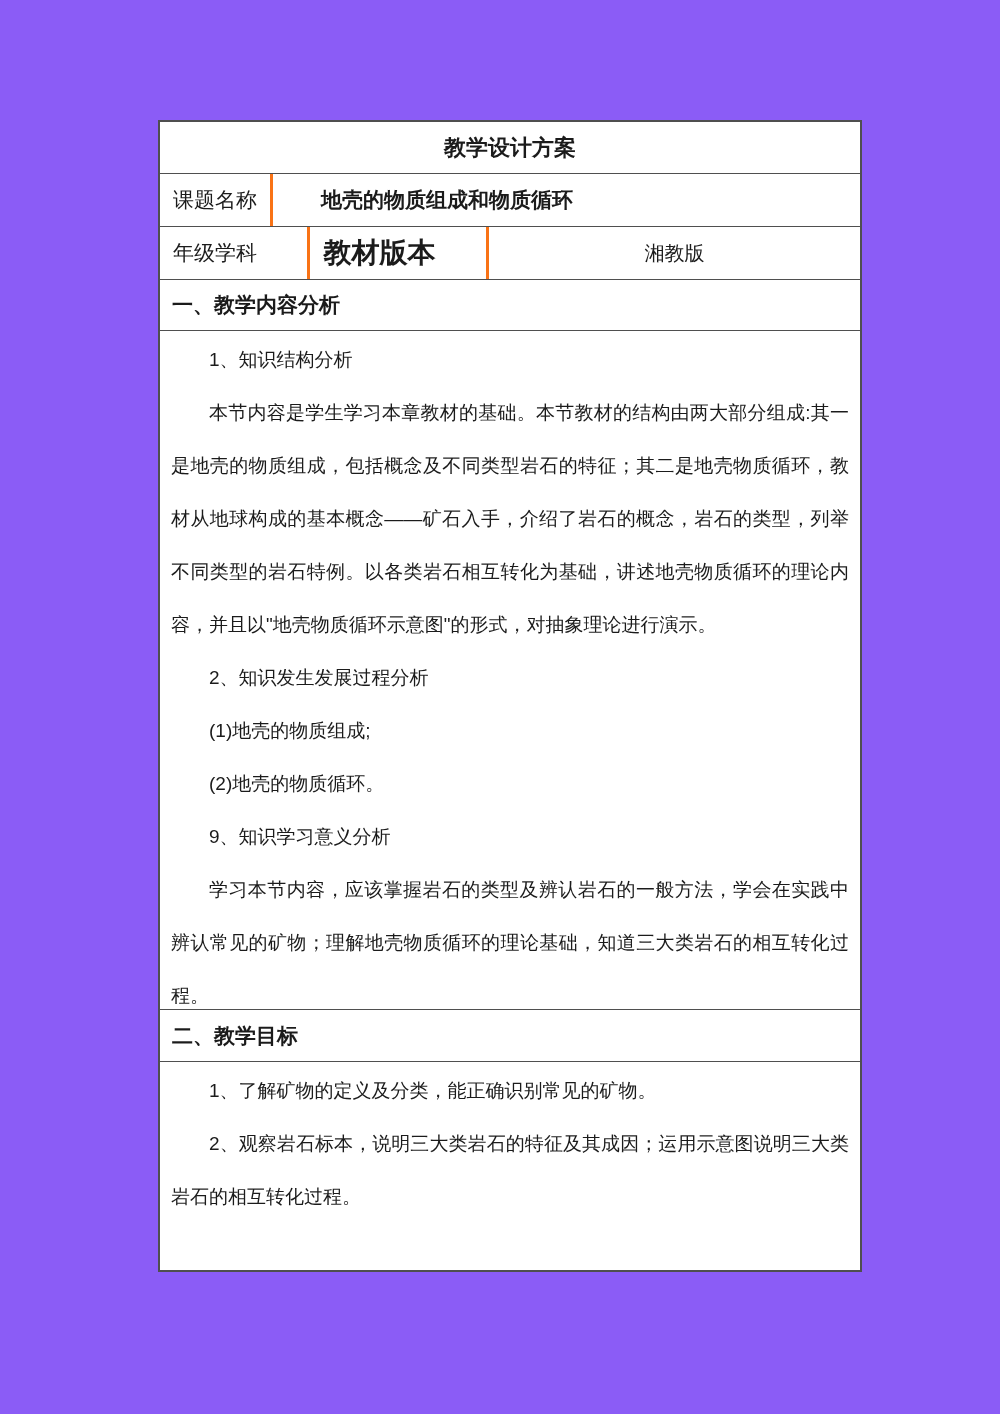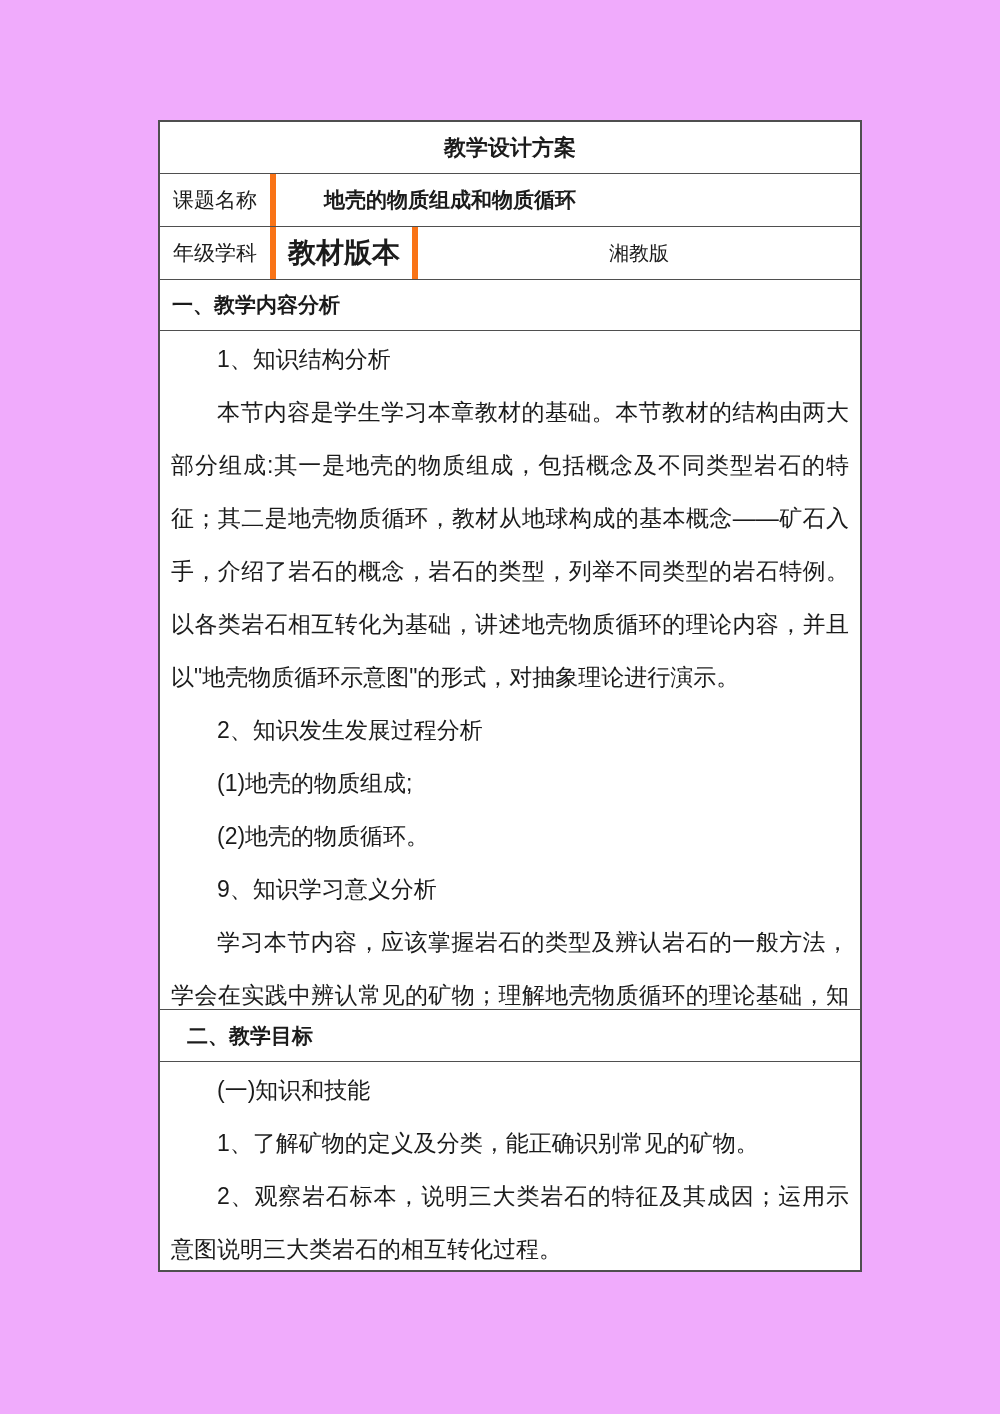--- a/index.html
+++ b/index.html
@@ -1,51 +1,51 @@
 <!DOCTYPE html>
 <html><head>
 <meta charset="utf-8">
 <style>
   html,body{margin:0;padding:0;}
   body{
     width:1000px;height:1414px;background:#ffffff;
     font-family:"Liberation Sans","DejaVu Sans",sans-serif;
     color:#1b1b1b;
   }
-  .sheet{position:relative;width:1000px;height:1414px;background:#f0abfc;overflow:hidden;}
+  .sheet{position:relative;width:1000px;height:1414px;background:#8b5cf6;overflow:hidden;}
   .tbl{
     position:absolute;left:158px;top:120px;width:704px;
     border:2px solid #4f4f4f;box-sizing:border-box;background:#ffffff;
   }
   .row{display:flex;border-bottom:1px solid #4f4f4f;box-sizing:border-box;align-items:stretch;}
   .row.last{border-bottom:none;}
   .cell{box-sizing:border-box;display:flex;align-items:center;overflow:hidden;}
-  .cell.vline{border-left:6px solid #f97316;}
+  .cell.vline{border-left:3px solid #f97316;}
   .full{flex:1 1 auto;}
 
   .r-title{height:52px;}
   .r-topic{height:53px;}
-  .r-grade{height:53px;}
+  .r-grade{height:53px;gap:37px;}
   .r-h1{height:51px;}
   .r-b1{height:679px;}
-  .r-h2{height:52px;padding-left:15px;}
+  .r-h2{height:52px;}
   .r-b2{height:208px;}
 
   .c-label{width:110px;justify-content:center;font-weight:normal;font-size:21px;}
   .c-topicval{flex:1;font-weight:bold;font-size:21px;padding-left:48px;}
   .c-gradeval{width:256px;justify-content:center;font-size:20px;}
   .c-edlabel{width:142px;justify-content:center;font-weight:bold;font-size:28px;}
   .c-edval{flex:1;justify-content:center;font-size:20px;}
 
   .title-cell{justify-content:center;font-weight:bold;font-size:22px;}
   .sec-head{font-weight:bold;font-size:21px;padding-left:12px;text-align:right;}
 
   .body-cell{
     display:block;padding:2px 11px 0 11px;
-    font-size:23px;line-height:53px;text-align:justify;
+    font-size:19px;line-height:53px;text-align:justify;
   }
   .body-cell p{margin:0;text-indent:2em;}
 </style>
 </head>
 <body>
 
 <div class="sheet">
   <div class="tbl">
 
     <div class="row r-title">
@@ -78,20 +78,19 @@
         <p>学习本节内容，应该掌握岩石的类型及辨认岩石的一般方法，学会在实践中辨认常见的矿物；理解地壳物质循环的理论基础，知道三大类岩石的相互转化过程。</p>
       </div>
     </div>
 
     <div class="row r-h2">
       <div class="cell full sec-head">二、教学目标</div>
     </div>
 
     <div class="row r-b2 last">
       <div class="cell full body-cell">
-        <p>(一)知识和技能</p>
         <p>1、了解矿物的定义及分类，能正确识别常见的矿物。</p>
         <p>2、观察岩石标本，说明三大类岩石的特征及其成因；运用示意图说明三大类岩石的相互转化过程。</p>
       </div>
     </div>
 
   </div>
 </div>
 
 </body></html>

